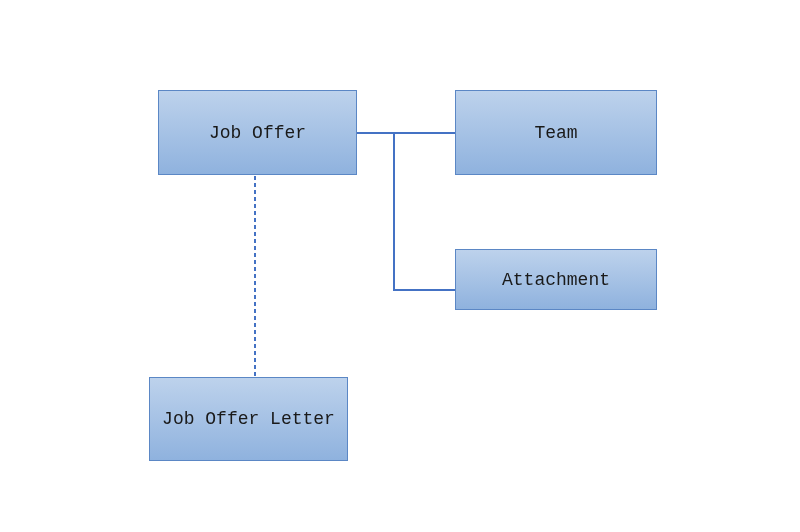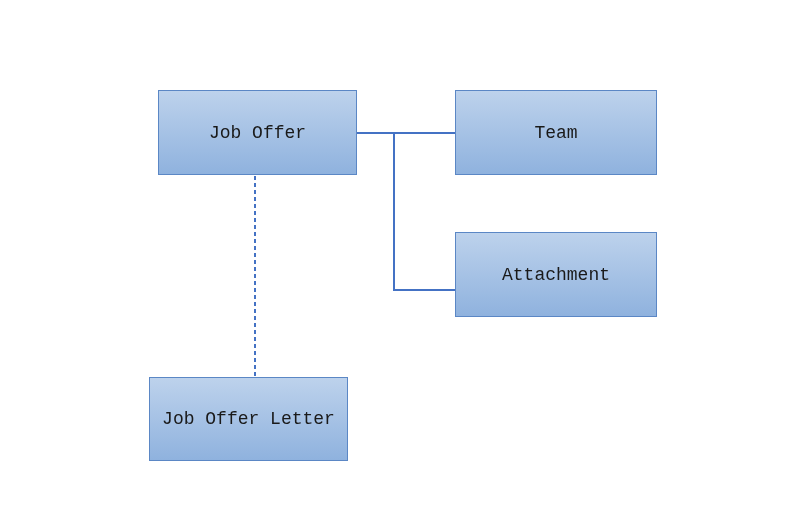--- a/index.html
+++ b/index.html
@@ -55,21 +55,21 @@
   <div class="edge dashed-v" style="left:241px; top:176px; width:2px; height:201px;"></div>
 
   <div class="node" style="left:145px; top:90px; width:199px; height:85px;">
     <span>Job Offer</span>
   </div>
 
   <div class="node" style="left:442px; top:90px; width:202px; height:85px;">
     <span>Team</span>
   </div>
 
-  <div class="node" style="left:442px; top:232px; width:202px; height:85px;">
+  <div class="node" style="left:442px; top:249px; width:202px; height:61px;">
     <span>Attachment</span>
   </div>
 
   <div class="node" style="left:136px; top:377px; width:199px; height:84px;">
     <span>Job Offer Letter</span>
   </div>
 
 </div>
 
 </body></html>

